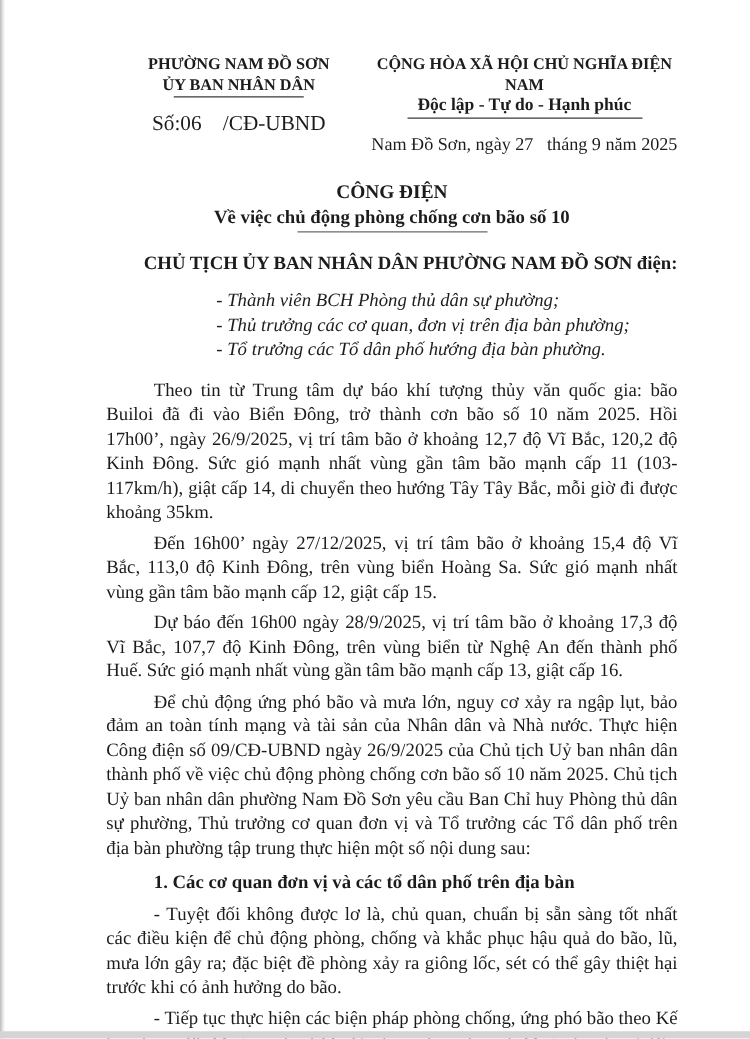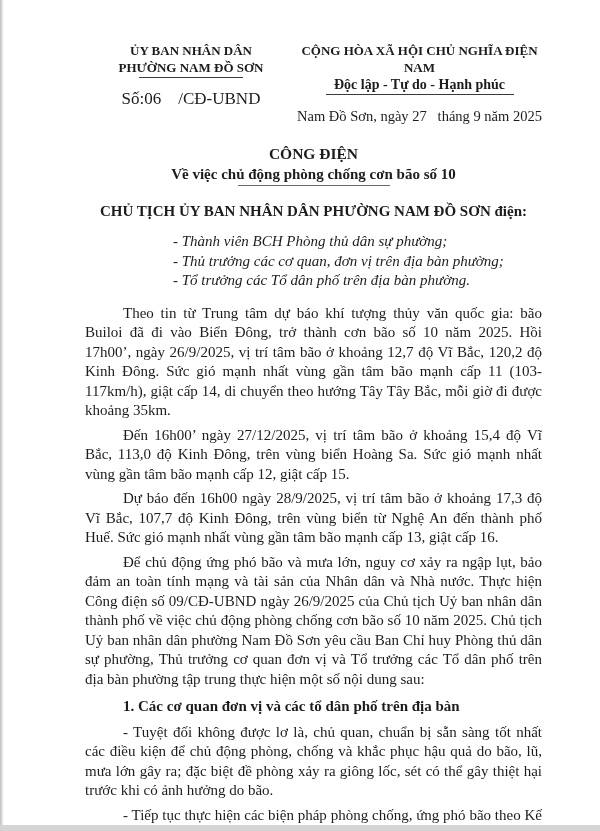--- a/index.html
+++ b/index.html
@@ -71,21 +71,21 @@
 
   .title-block {
     text-align: center;
     margin-top: 19px;
   }
   .title-main { font-size: 15.5px; line-height: 20px; }
   .title-sub { font-size: 15px; line-height: 20px; }
   .rule-sub { width: 152px; border-bottom-color: #6a6a6a; }
 
   .salutation {
-    text-align: center;
+    text-align: right;
     font-size: 15px;
     margin-top: 17px;
   }
 
   .recipients {
     margin-top: 12px;
     margin-left: 88px;
     font-size: 15px;
     line-height: 19.5px;
     font-style: italic;
@@ -110,22 +110,22 @@
 </style>
 </head>
 <body>
 
 <div class="page">
   <div class="edge-left"></div>
   <div class="edge-bottom"></div>
 
   <div class="hdr">
     <div class="hdr-left">
+      <div class="b">PHƯỜNG NAM ĐỒ SƠN</div>
       <div class="b">ỦY BAN NHÂN DÂN</div>
-      <div class="b">PHƯỜNG NAM ĐỒ SƠN</div>
       <div class="rule rule-org"></div>
       <div class="doc-number pre">Số:06    /CĐ-UBND</div>
     </div>
     <div class="hdr-right">
       <div class="b">CỘNG HÒA XÃ HỘI CHỦ NGHĨA ĐIỆN NAM</div>
       <div class="b motto">Độc lập - Tự do - Hạnh phúc</div>
       <div class="rule rule-motto"></div>
       <div class="dateline i pre">Nam Đồ Sơn, ngày 27   tháng 9 năm 2025</div>
     </div>
   </div>
@@ -134,21 +134,21 @@
     <div class="title-main b">CÔNG ĐIỆN</div>
     <div class="title-sub b">Về việc chủ động phòng chống cơn bão số 10</div>
     <div class="rule rule-sub"></div>
   </div>
 
   <div class="salutation b">CHỦ TỊCH ỦY BAN NHÂN DÂN PHƯỜNG NAM ĐỒ SƠN điện:</div>
 
   <div class="recipients">
     <div>- Thành viên BCH Phòng thủ dân sự phường;</div>
     <div>- Thủ trưởng các cơ quan, đơn vị trên địa bàn phường;</div>
-    <div>- Tổ trưởng các Tổ dân phố trên địa bàn phường.</div>
+    <div>- Tổ trưởng các Tổ dân phố hướng địa bàn phường.</div>
   </div>
 
   <div class="body-text">
     <p>Theo tin từ Trung tâm dự báo khí tượng thủy văn quốc gia: bão Builoi đã đi vào Biển Đông, trở thành cơn bão số 10 năm 2025. Hồi 17h00’, ngày 26/9/2025, vị trí tâm bão ở khoảng 12,7 độ Vĩ Bắc, 120,2 độ Kinh Đông. Sức gió mạnh nhất vùng gần tâm bão mạnh cấp 11 (103-117km/h), giật cấp 14, di chuyển theo hướng Tây Tây Bắc, mỗi giờ đi được khoảng 35km.</p>
     <p>Đến 16h00’ ngày 27/12/2025, vị trí tâm bão ở khoảng 15,4 độ Vĩ Bắc, 113,0 độ Kinh Đông, trên vùng biển Hoàng Sa. Sức gió mạnh nhất vùng gần tâm bão mạnh cấp 12, giật cấp 15.</p>
     <p>Dự báo đến 16h00 ngày 28/9/2025, vị trí tâm bão ở khoảng 17,3 độ Vĩ Bắc, 107,7 độ Kinh Đông, trên vùng biển từ Nghệ An đến thành phố Huế. Sức gió mạnh nhất vùng gần tâm bão mạnh cấp 13, giật cấp 16.</p>
     <p>Để chủ động ứng phó bão và mưa lớn, nguy cơ xảy ra ngập lụt, bảo đảm an toàn tính mạng và tài sản của Nhân dân và Nhà nước. Thực hiện Công điện số 09/CĐ-UBND ngày 26/9/2025 của Chủ tịch Uỷ ban nhân dân thành phố về việc chủ động phòng chống cơn bão số 10 năm 2025. Chủ tịch Uỷ ban nhân dân phường Nam Đồ Sơn yêu cầu Ban Chỉ huy Phòng thủ dân sự phường, Thủ trưởng cơ quan đơn vị và Tổ trưởng các Tổ dân phố trên địa bàn phường tập trung thực hiện một số nội dung sau:</p>
     <p class="heading">1. Các cơ quan đơn vị và các tổ dân phố trên địa bàn</p>
     <p>- Tuyệt đối không được lơ là, chủ quan, chuẩn bị sẵn sàng tốt nhất các điều kiện để chủ động phòng, chống và khắc phục hậu quả do bão, lũ, mưa lớn gây ra; đặc biệt đề phòng xảy ra giông lốc, sét có thể gây thiệt hại trước khi có ảnh hưởng do bão.</p>
     <p><span>- Tiếp tục thực hiện các biện pháp phòng chống, ứng phó bão theo Kế hoạch và Phương án đã được Uỷ ban nhân dân phường phê duyệt </span><span class="i">(Kế hoạch số 13/KH-UBND ngày 28/7/2025 về Phòng chống thiên tai và tìm kiếm cứu nạn phường Nam Đồ Sơn năm 2025; Phương án số 01/PA-UBND ngày 28/7/2025 về ứng phó thiên tai năm 2025 trên địa bàn phường Nam Đồ Sơn).</span></p>

